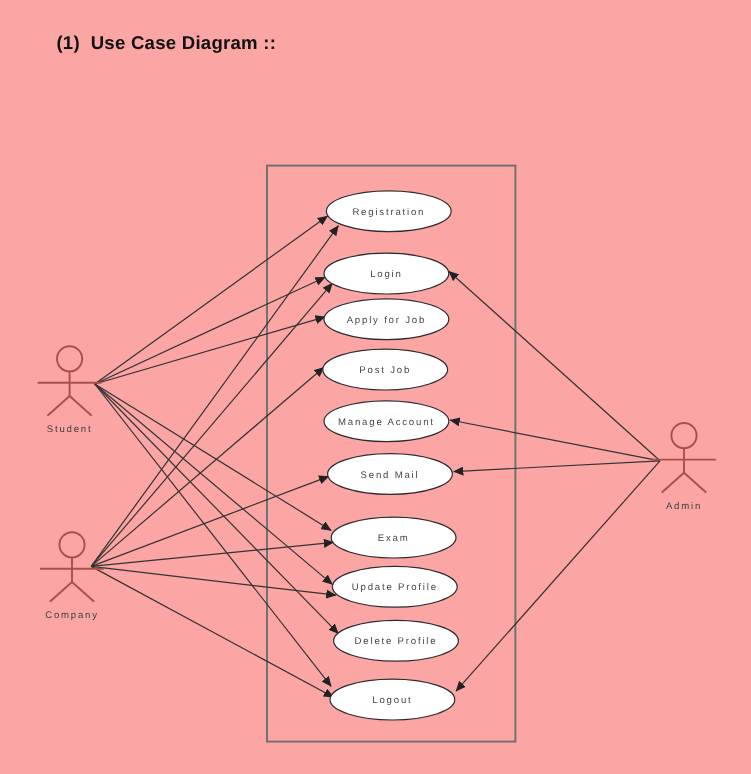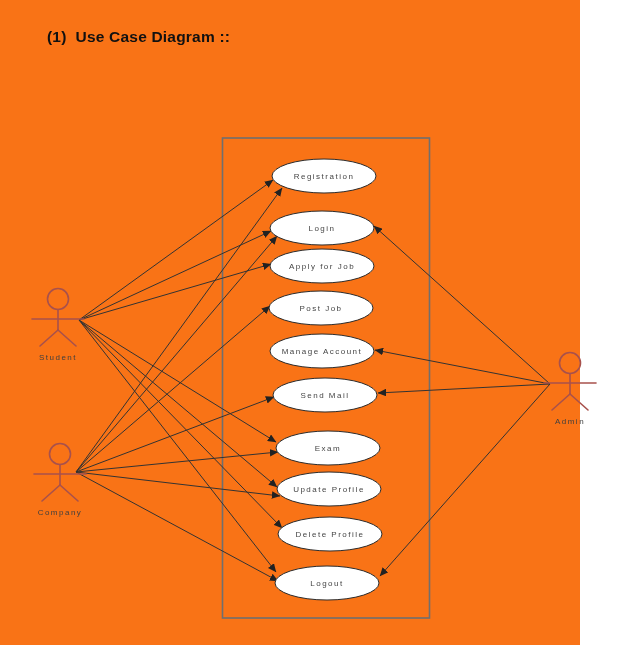--- a/index.html
+++ b/index.html
@@ -6,23 +6,23 @@
     margin: 0;
     padding: 0;
     background: #ffffff;
     width: 626px;
     height: 645px;
     font-family: "Liberation Sans", sans-serif;
     overflow: hidden;
   }
   .page {
     position: relative;
-    width: 580px;
+    width: 626px;
     height: 645px;
-    background: #f97316;
+    background: #fca5a5;
   }
   .doc-title {
     position: absolute;
     left: 47px;
     top: 28px;
     font-size: 15.5px;
     font-weight: bold;
     color: #111111;
     white-space: pre;
     letter-spacing: 0.2px;

